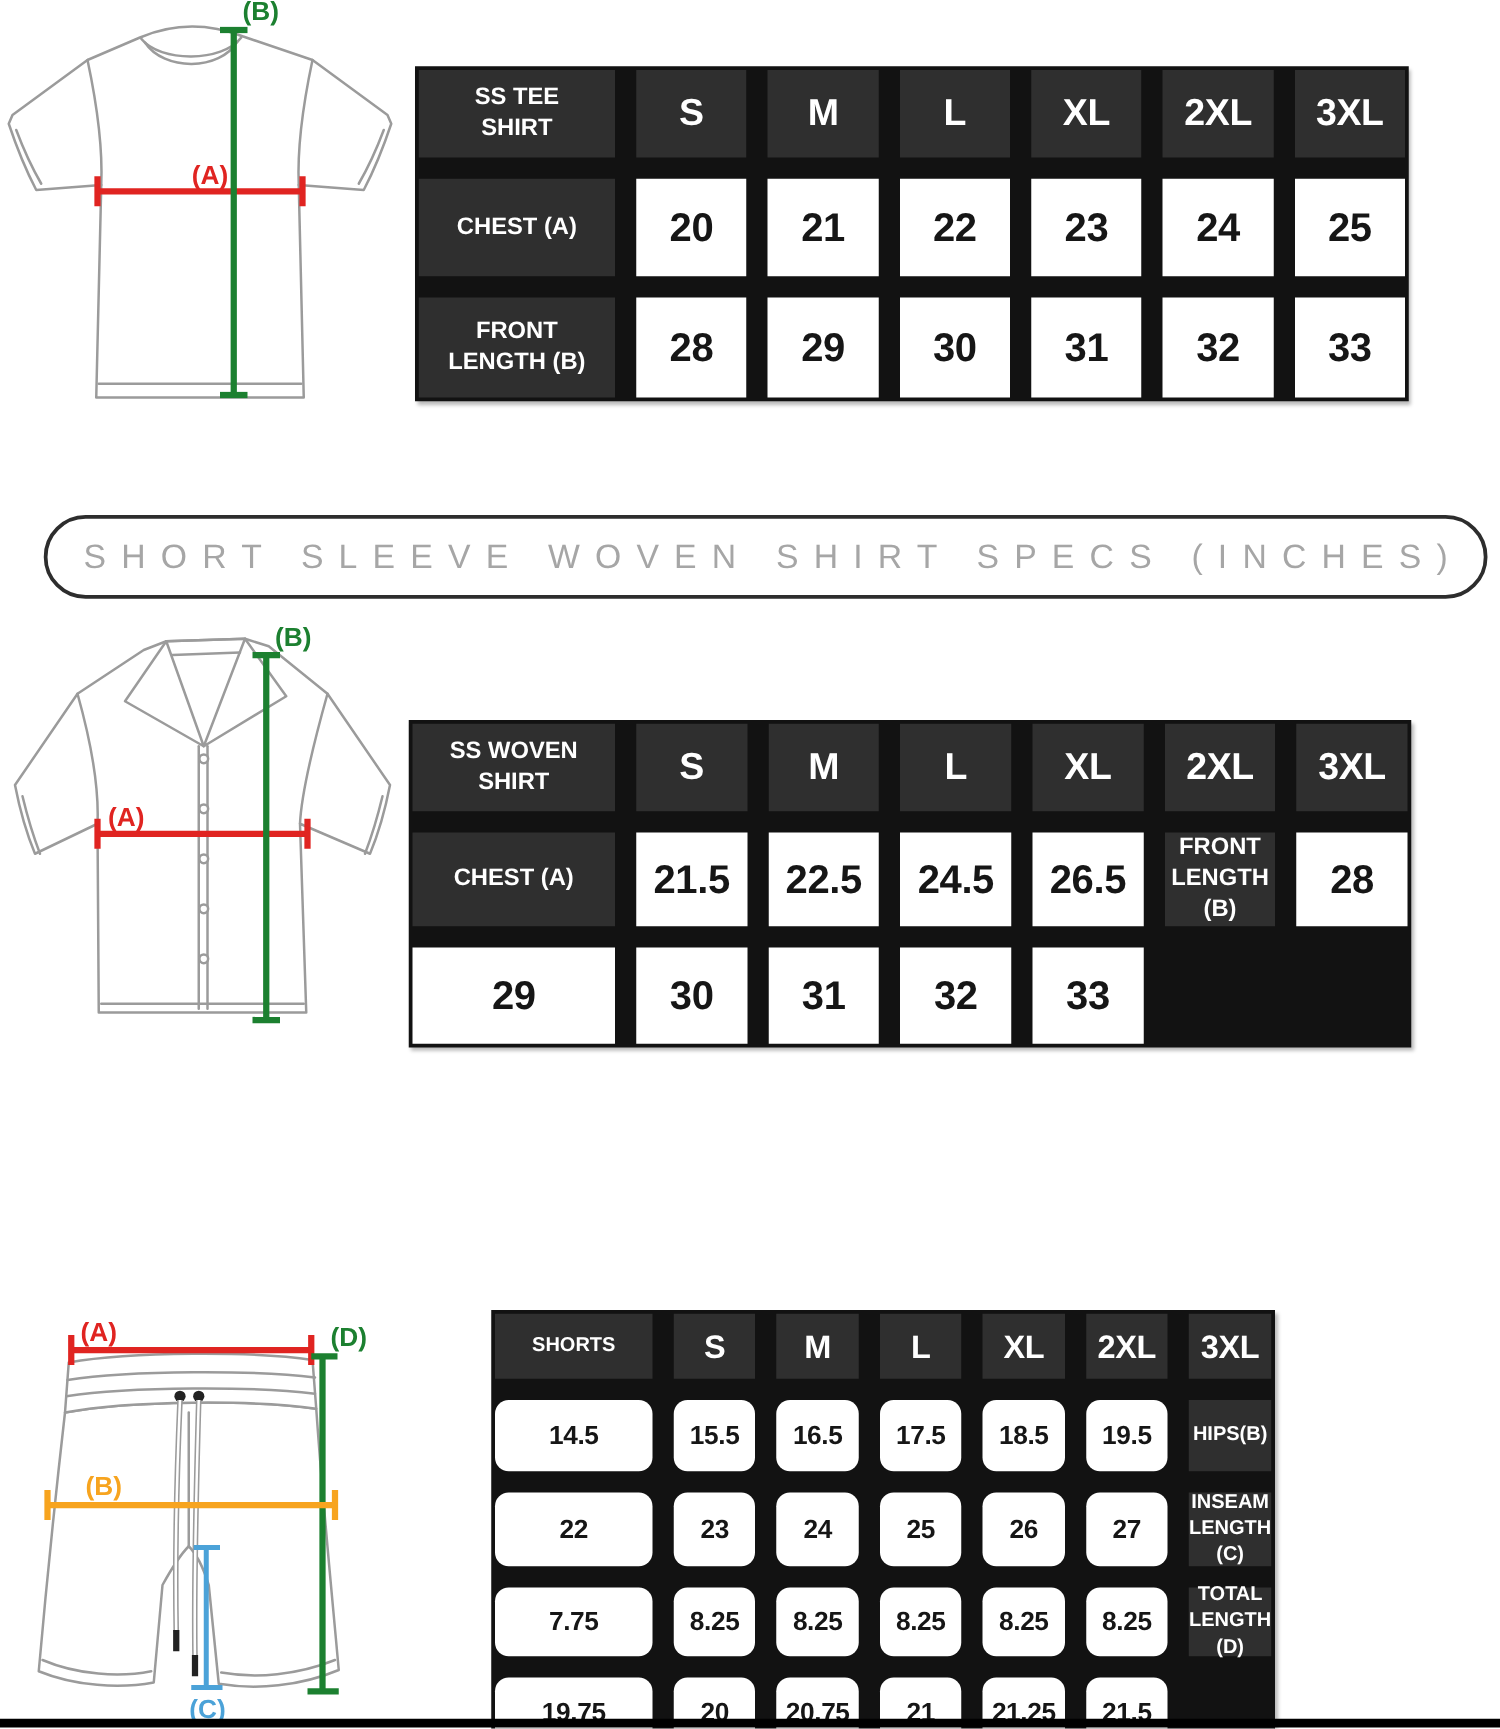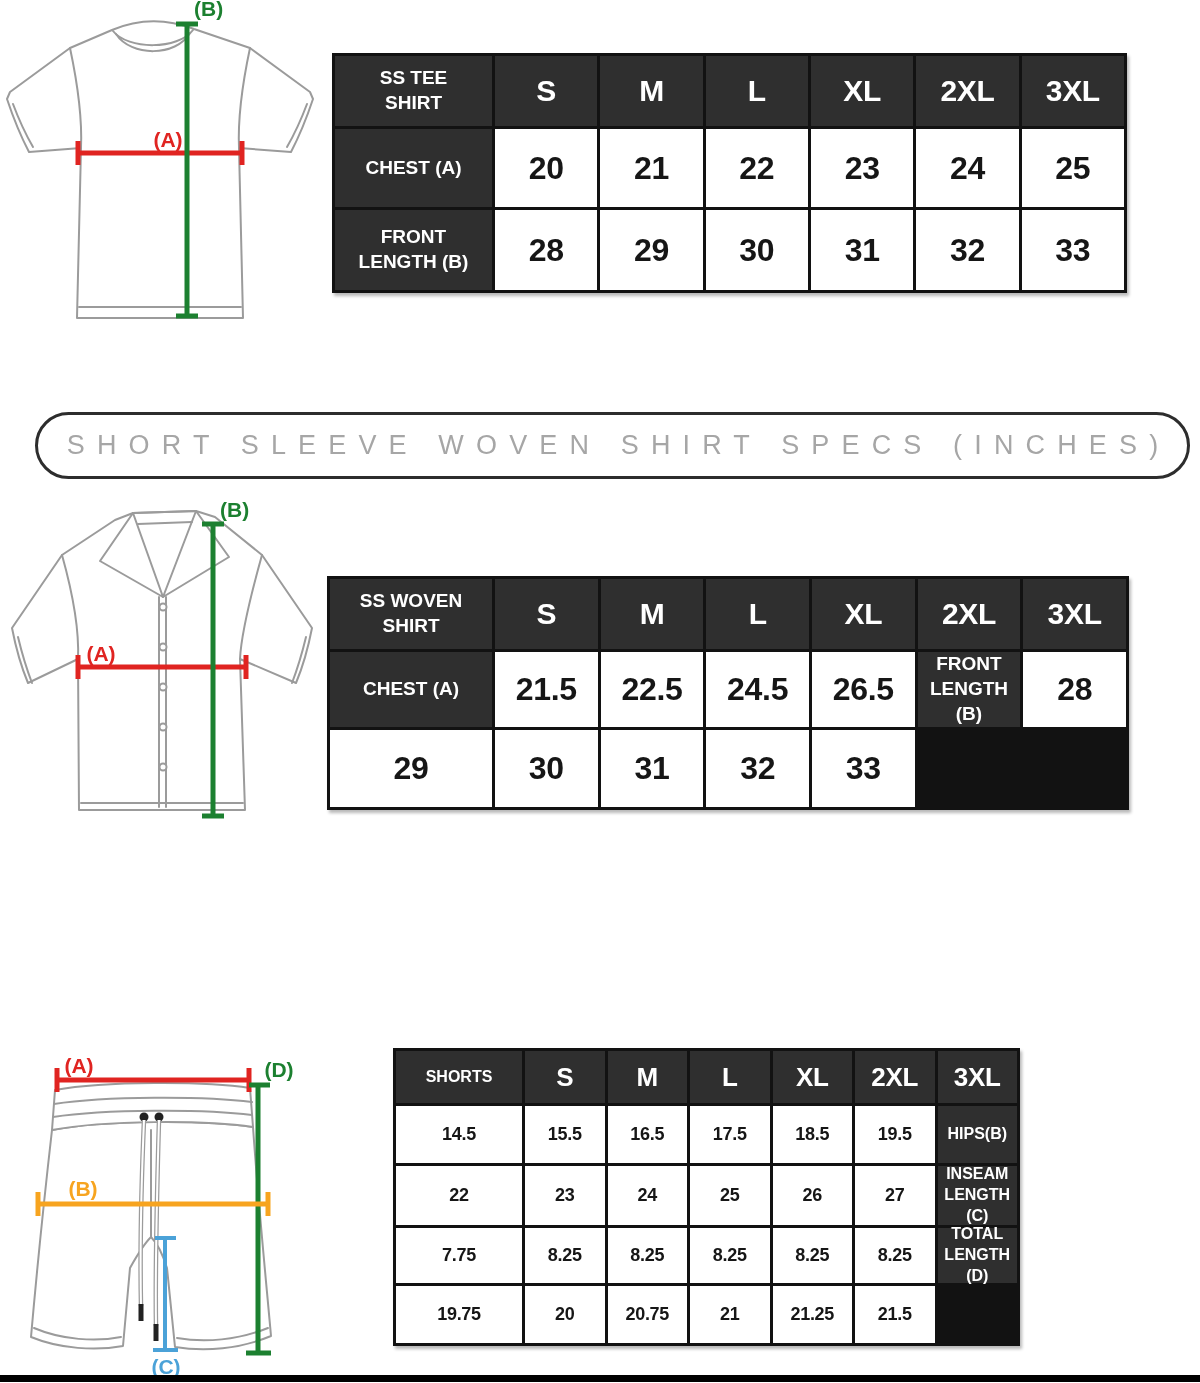--- a/index.html
+++ b/index.html
@@ -12,40 +12,40 @@
     --outline-gray:#9b9b9b;
     --title-text:#a6a6a6;
   }
   html,body{margin:0;padding:0;background:#fff;}
   #page{
     position:relative;width:1200px;height:1383px;background:#ffffff;overflow:hidden;
     font-family:"Liberation Sans",sans-serif;
   }
   
   .spec-table{
-    position:absolute;display:grid;gap:3px;padding:3px;
+    position:absolute;display:grid;gap:17px;padding:3px;
     background:var(--grid-border);
     box-shadow:2px 3px 3px rgba(0,0,0,.28);
   }
   .t-tee{left:332px;top:53px;width:789px;grid-template-columns:157px repeat(6,1fr);grid-template-rows:70px 78px 80px;}
   .t-woven{left:327px;top:576px;width:796px;grid-template-columns:162px repeat(6,1fr);grid-template-rows:70px 75px 77px;}
   .t-shorts{left:393px;top:1048px;width:621px;grid-template-columns:126px repeat(6,1fr);grid-template-rows:52px 57px 59px 55px 57px;}
   .cell{
     display:flex;align-items:center;justify-content:center;
     background:#ffffff;color:#161616;font-weight:700;text-align:center;
     letter-spacing:-0.3px;
   }
   .cell.dark{background:var(--header-bg);color:#ffffff;}
   .cell.rlabel{white-space:pre-line;line-height:1.3;letter-spacing:0;}
   .t-tee .rlabel,.t-woven .rlabel{font-size:19px;}
   .t-tee .size,.t-woven .size{font-size:30px;}
   .t-tee .value,.t-woven .value{font-size:32px;}
   .t-shorts .rlabel{font-size:16px;}
   .t-shorts .size{font-size:26px;}
-  .t-shorts .value{font-size:18px;}
+  .t-shorts .value{font-size:21px;border-radius:11px;}
   
   .pill{
     position:absolute;left:35px;width:1155px;height:67px;
     border:3px solid #2d2d2d;border-radius:37px;background:#fff;
     display:flex;align-items:center;justify-content:center;box-sizing:border-box;
   }
   .pill-1{top:412px;}
   .pill-2{top:939px;height:68px;}
   .pill span{
     color:var(--title-text);font-size:27px;font-weight:400;

